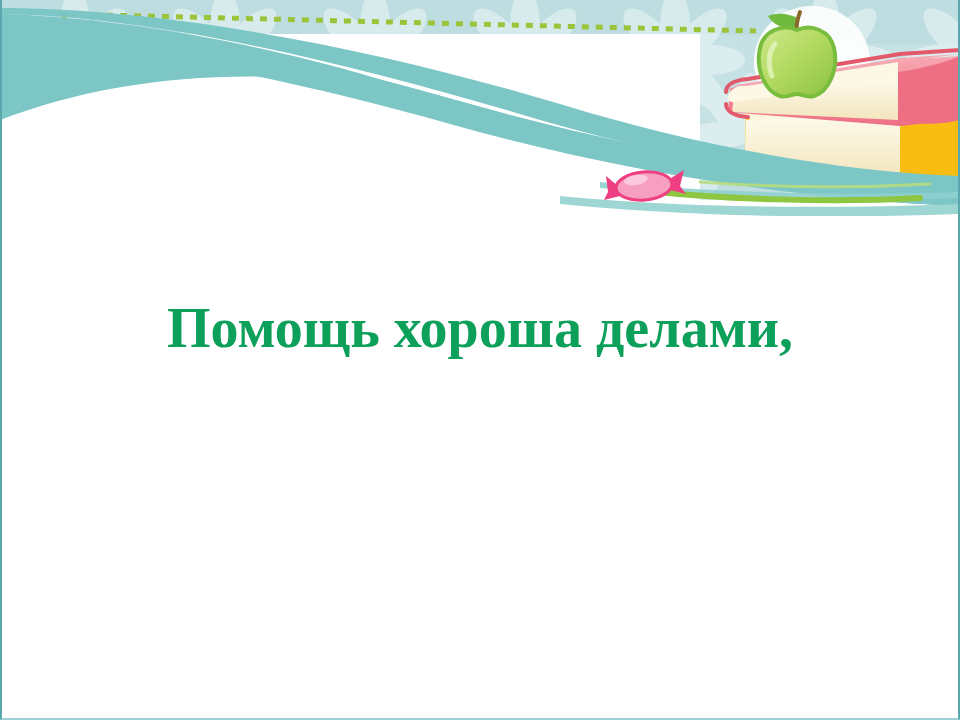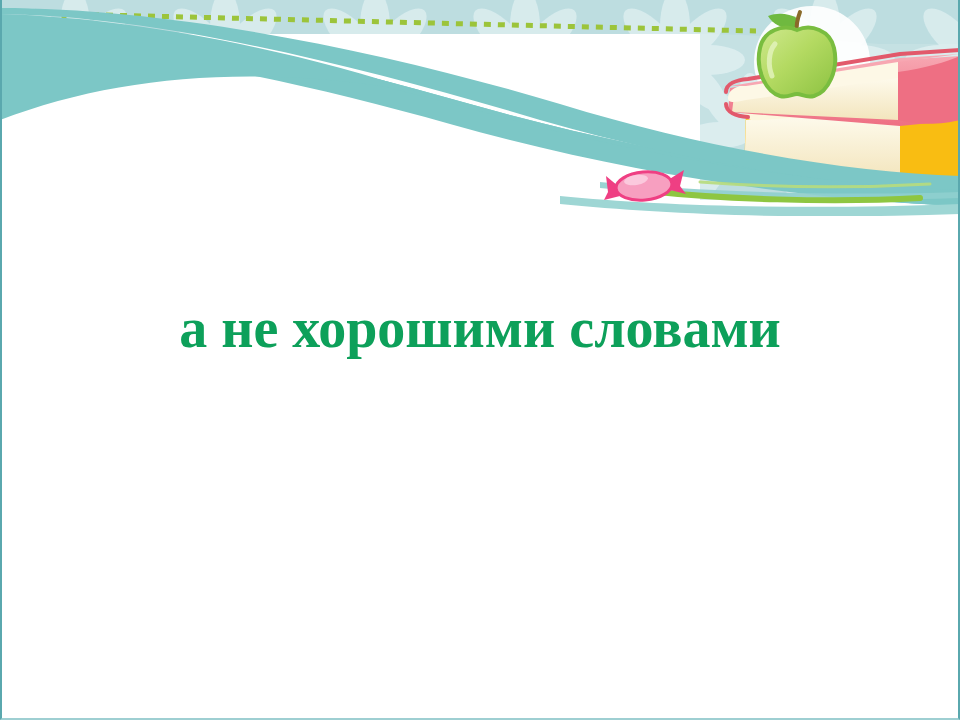--- a/index.html
+++ b/index.html
@@ -235,17 +235,17 @@
         <ellipse cx="644" cy="186" rx="28" ry="14" transform="rotate(-5 644 186)" fill="#f79fc0" stroke="#ef3f83" stroke-width="3"></ellipse>
         <ellipse cx="636" cy="180" rx="12" ry="5" transform="rotate(-8 636 180)" fill="#fcd0e2" opacity="0.85"></ellipse>
       </g>
 
       <rect x="0" y="216" width="960" height="504" fill="#ffffff"></rect>
 
     </g>
   </svg>
 
   <div id="title-block">
-    <span class="title-line">а не хорошими словами</span>
+    <span class="title-line">Помощь хороша делами,</span>
   </div>
 
   <div id="frame"></div>
 </div>
 
 </body></html>

